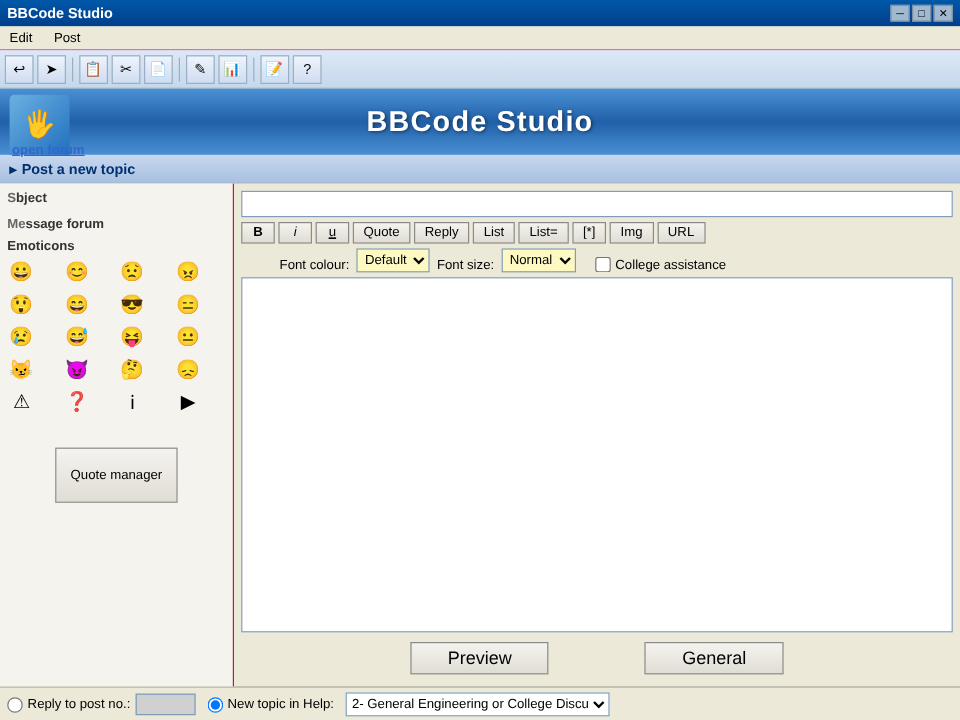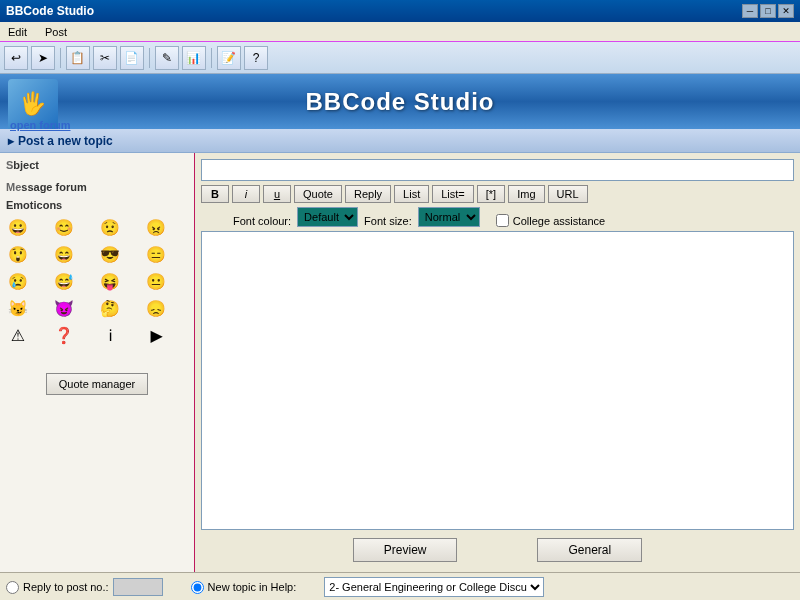--- a/index.html
+++ b/index.html
@@ -132,21 +132,21 @@
       gap: 3px;
       margin-top: 4px;
     }
     .emoticon {
       width: 24px; height: 24px;
       display: flex; align-items: center; justify-content: center;
       font-size: 16px; cursor: pointer;
     }
     .quote-manager-btn {
       margin-top: 10px;
-      padding: 4px 12px;
+      padding: 16px 12px;
       background: linear-gradient(to bottom, #F5F3EE, #E0DDD5);
       border: 1px solid #8A8A8A;
       cursor: pointer;
       font-size: 11px;
     }
 
     
     .right-panel {
       flex: 1;
       padding: 6px;
@@ -187,21 +187,21 @@
     .font-controls {
       display: flex;
       align-items: flex-end;
       gap: 6px;
       padding-left: 32px;
     }
     .font-controls label { font-size: 11px; }
     .font-select {
       height: 20px;
       border: 1px solid #7F9DB9;
-      background: #0f766e;
+      background: #fef9c3;
       font-size: 11px;
       padding: 0 2px;
     }
     .enable-assistance {
       display: flex;
       align-items: center;
       gap: 4px;
       margin-left: 10px;
     }
 
@@ -223,28 +223,28 @@
       display: flex;
       justify-content: center;
       gap: 80px;
       padding: 4px 0;
     }
     .action-btn {
       padding: 4px 30px;
       background: linear-gradient(to bottom, #F5F3EE, #E0DDD5);
       border: 1px solid #8A8A8A;
       cursor: pointer;
-      font-size: 12px;
+      font-size: 15px;
     }
 
     
     .bottom-options {
       display: flex;
       align-items: center;
-      gap: 28px;
+      gap: 10px;
       padding: 4px 6px;
       background: #ECE9D8;
       border-top: 1px solid #ACA899;
     }
     .radio-option {
       display: flex;
       align-items: center;
       gap: 4px;
       font-size: 11px;
     }

